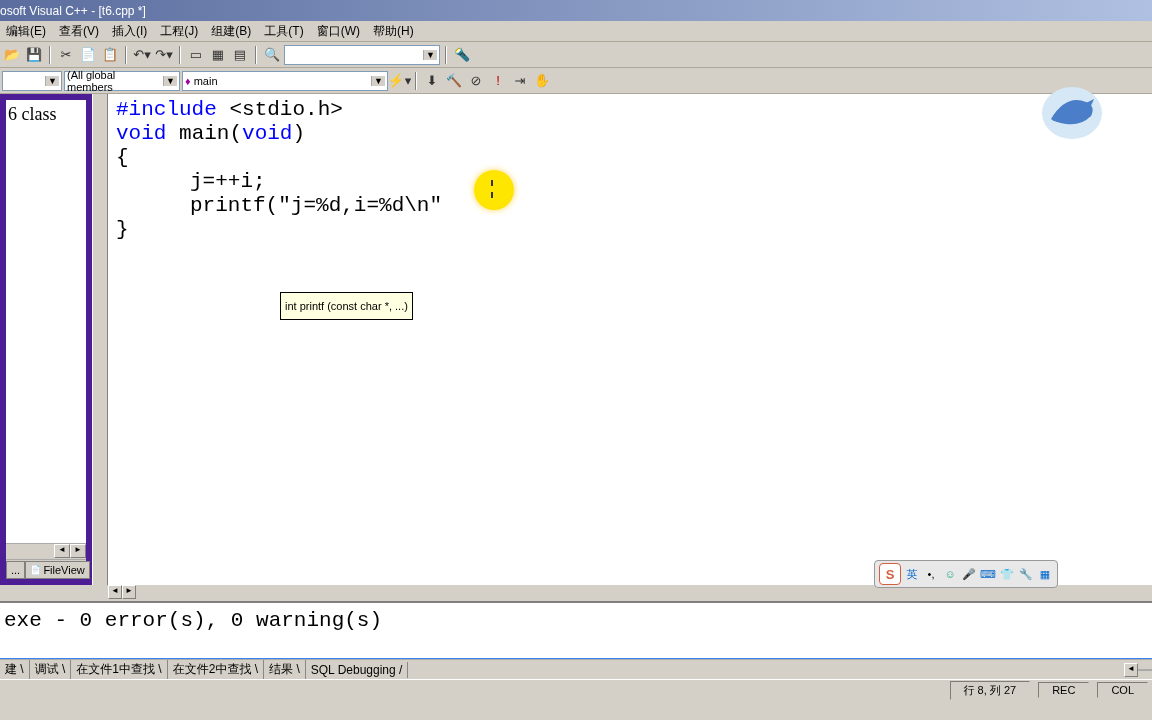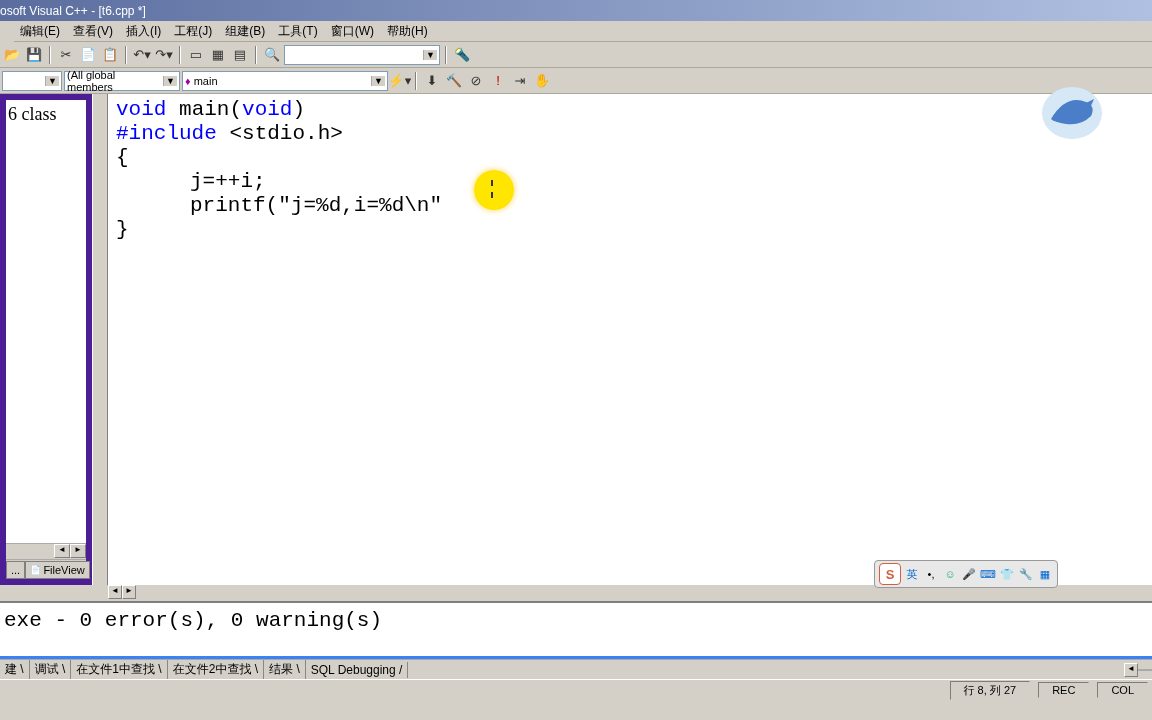--- a/index.html
+++ b/index.html
@@ -22,21 +22,20 @@
     font-size: 12px;
   }
   .menubar {
     height: 21px;
     background: #d4d0c8;
     display: flex;
     align-items: center;
     border-bottom: 1px solid #aca899;
     gap: 1px;
     padding-left: 0;
-    margin-left: 14px;
   }
   .menubar span {
     padding: 2px 6px;
     font-size: 12px;
     cursor: default;
   }
   .toolbar1, .toolbar2 {
     height: 26px;
     background: #d4d0c8;
     display: flex;
@@ -166,21 +165,21 @@
   }
   .hruler {
     height: 16px;
     background: #d4d0c8;
     display: flex;
   }
   .output-panel {
     height: 58px;
     background: white;
     border-top: 2px solid #808080;
-    border-bottom: 3px solid #3b82f6;
+    border-bottom: 1px solid #3b82f6;
     font-family: "NSimSun", "Courier New", monospace;
     font-size: 21px;
     padding: 6px 4px;
     overflow: hidden;
   }
   .output-tabs {
     height: 20px;
     background: #d4d0c8;
     border-top: 1px solid #aaa;
     display: flex;
@@ -297,28 +296,31 @@
         <span>...</span>
       </div>
       <div class="sidepanel-tab">
         <span style="font-size:9px">📄</span>
         <span>FileView</span>
       </div>
     </div>
   </div>
   <div class="vruler"></div>
   <div class="code-area">
+    <div><span class="kw">#include</span><span> &lt;stdio.h&gt;</span></div>
     <div><span class="kw">void</span><span> main(</span><span class="kw">void</span><span>)</span></div>
-    <div><span class="kw">#include</span><span> &lt;stdio.h&gt;</span></div>
     <div>{</div>
     <div></div>
     <div style="padding-left:74px">j=++i;</div>
     <div style="padding-left:74px"><span>printf(</span><span class="str">"j=%d,i=%d\n"</span></div>
     <div>}</div>
 
+    <div class="tooltip" style="left:172px; top:198px">
+      <span>int printf (const char *, ...)</span>
+    </div>
 
     <div class="cursor-highlight" style="left:366px; top:76px">
       <div style="position:absolute;left:17px;top:10px;width:2px;height:6px;background:#333"></div>
       <div style="position:absolute;left:17px;top:22px;width:2px;height:6px;background:#333"></div>
     </div>
   </div>
 </div>
 
 <div class="hruler">
   <div style="width:108px"></div>

